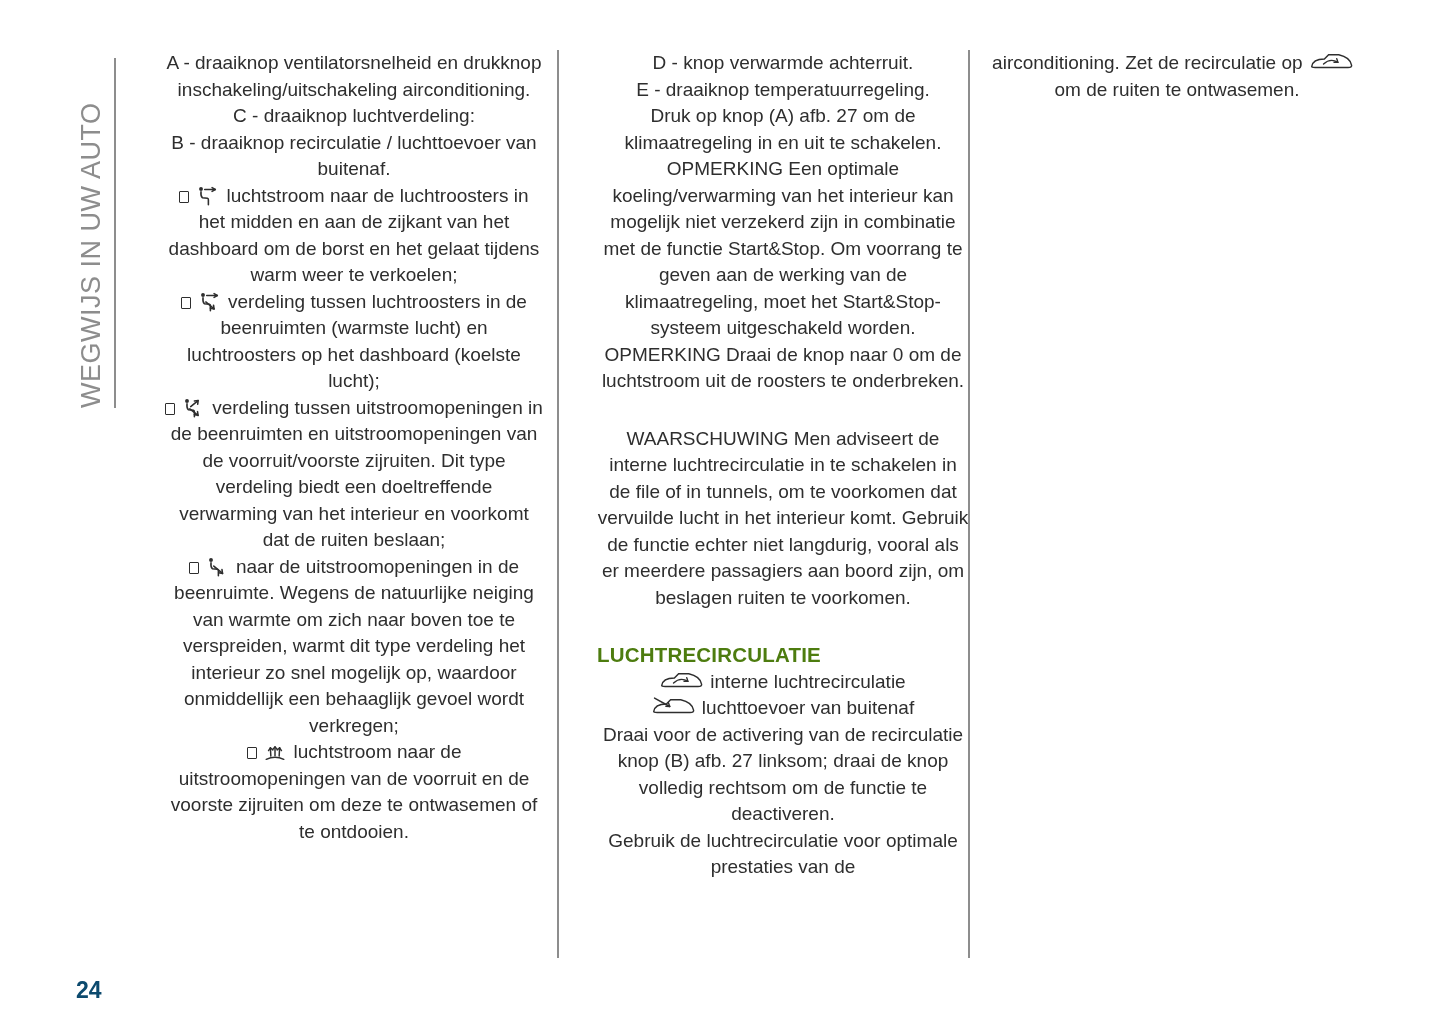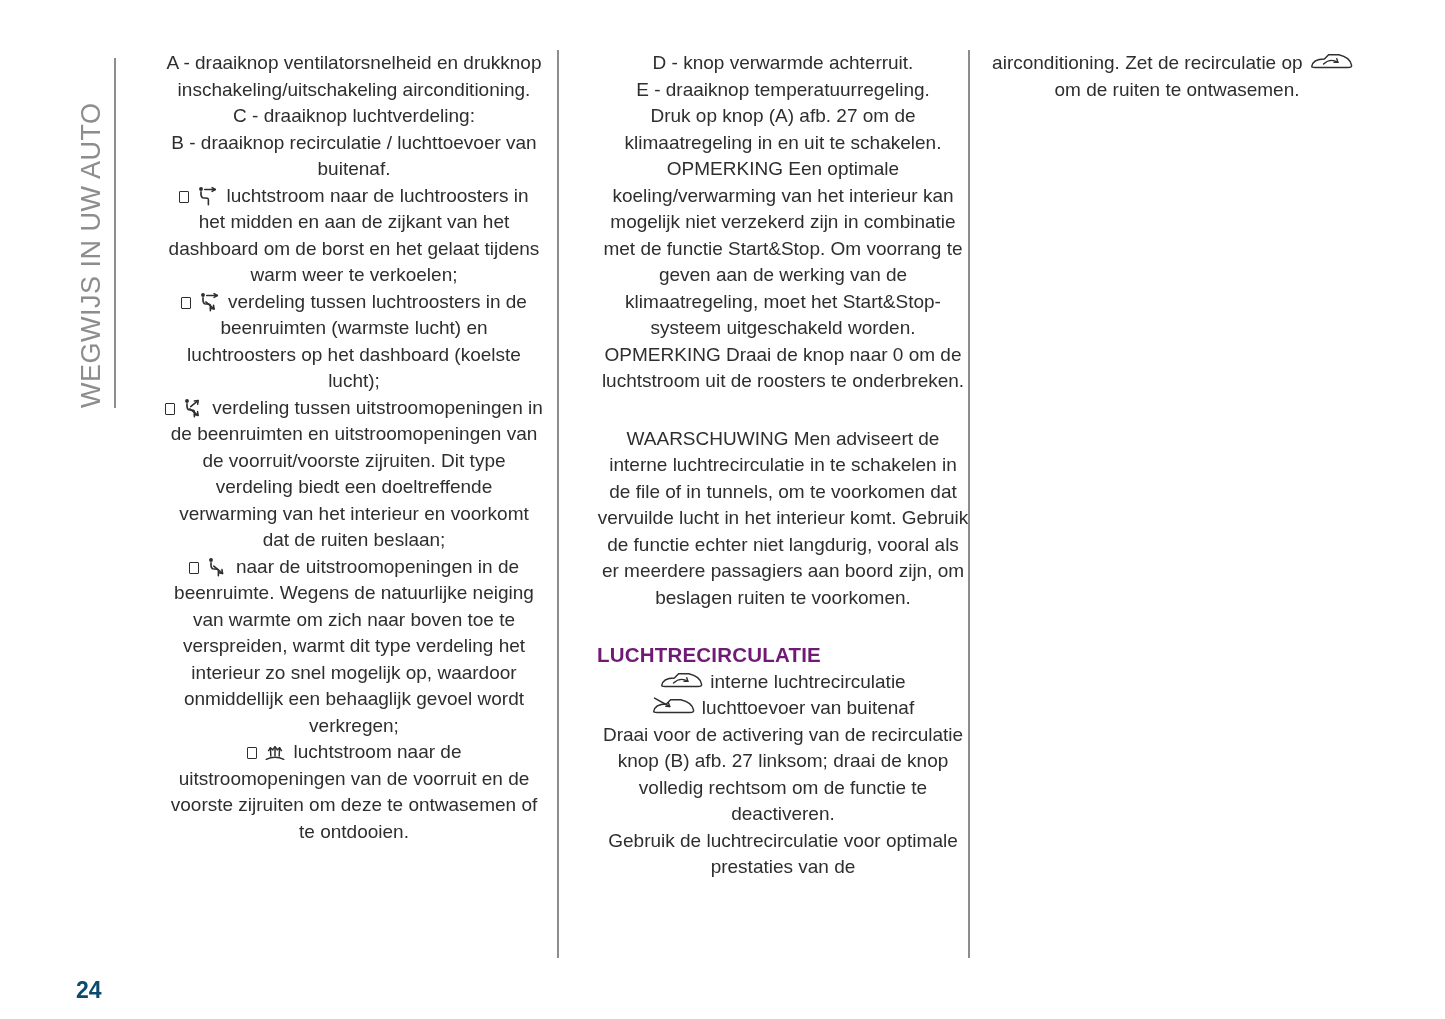--- a/index.html
+++ b/index.html
@@ -26,21 +26,21 @@
   .col1 { left: 165px; width: 378px; }
   .col2 { left: 568px; width: 372px; margin-left: 29px; }
   .col3 { left: 990px; width: 374px; }
 
   .vsep { position: absolute; top: 50px; height: 908px; width: 1.5px; background: #8d8d8d; }
   .sep1 { left: 557px; }
   .sep2 { left: 968px; }
 
   p { margin: 0; text-align: center; }
   .gap-before { margin-top: 31px; }
-  h2.section { font-size: 20.5px; font-weight: 700; margin-top: 31px; letter-spacing: 0.2px; color: #701a75; }
+  h2.section { font-size: 20.5px; font-weight: 700; margin-top: 31px; letter-spacing: 0.2px; color: #4d7c0f; }
 
   .sq {
     display: inline-block;
     width: 10px; height: 12px;
     border: 1.7px solid #2e2e2e;
     border-radius: 1px;
     margin-right: 6px;
     vertical-align: -1px;
   }
   .icon { display: inline-block; vertical-align: -4px; margin-right: 7px; color: #2e2e2e; }

